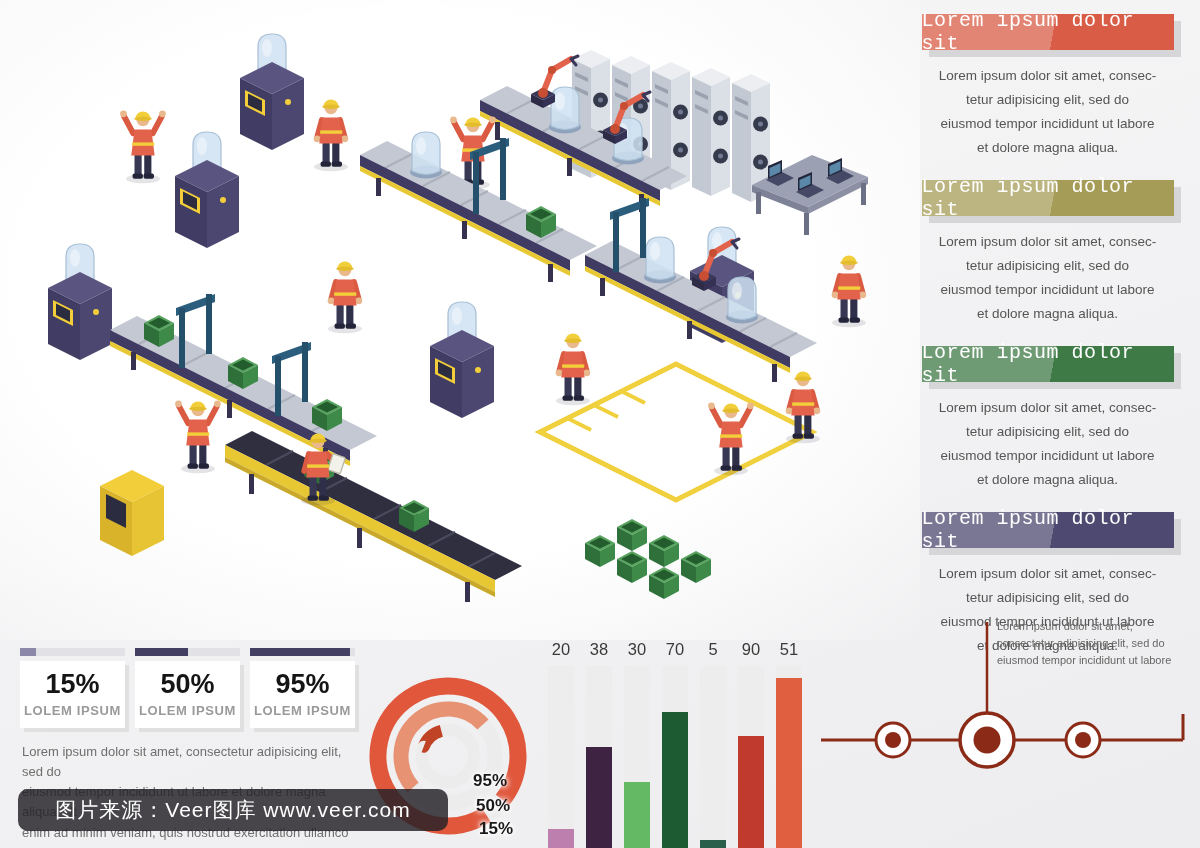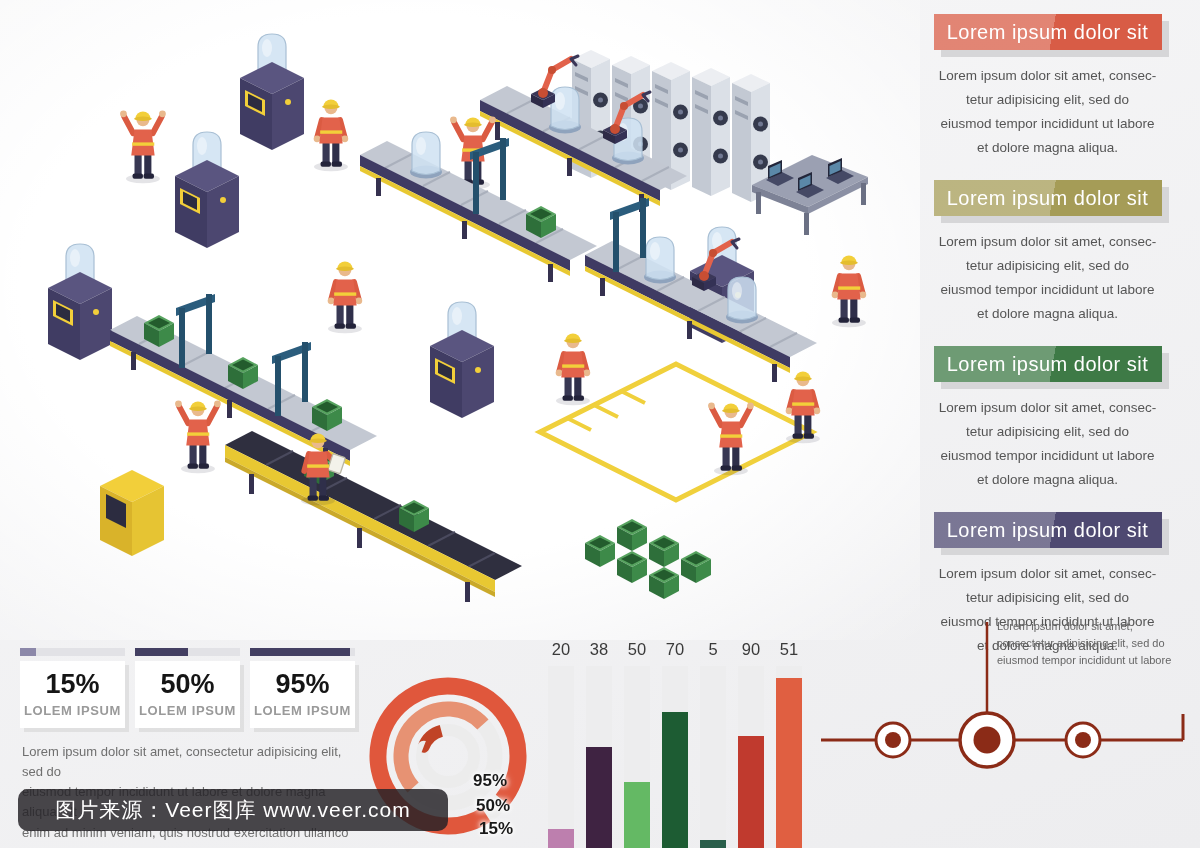--- a/index.html
+++ b/index.html
@@ -11,24 +11,25 @@
   .factory-bg{
     position:absolute;left:0;top:0;width:920px;height:640px;
     background:radial-gradient(ellipse at 45% 45%, #ffffff 55%, rgba(255,255,255,0) 100%);
   }
   .factory-svg{position:absolute;left:0;top:0;}
 
   
   .right-col{position:absolute;left:905px;top:14px;width:285px;}
   .section{margin-bottom:20px;}
   .section-header{
-    width:228px;height:36px;margin:0 auto 14px auto;
+    width:252px;height:36px;margin:0 auto 14px auto;
     display:flex;align-items:center;justify-content:center;
     color:#fff;font-size:20px;letter-spacing:0.5px;
     box-shadow:7px 7px 0 0 #d6d6d8;
+    font-family:Liberation Mono, monospace;
   }
   .section-body{
     text-align:center;font-size:13.5px;line-height:1.78;color:#555;
     white-space:pre-line;
   }
 
   
   .stats{position:absolute;left:20px;top:648px;display:flex;gap:10px;}
   .stat{width:105px;}
   .stat-bar{height:8px;background:#e2e2e6;position:relative;overflow:hidden;}
@@ -409,21 +410,21 @@
           <div class="bar-fill" style="height: 23px; background: rgb(189, 127, 174);"></div>
         </div>
       </div>
       <div class="bar-col">
         <div class="bar-num">38</div>
         <div class="bar-track" style="background: rgb(237, 237, 238);">
           <div class="bar-fill" style="height: 105px; background: rgb(63, 35, 66);"></div>
         </div>
       </div>
       <div class="bar-col">
-        <div class="bar-num">50</div>
+        <div class="bar-num">30</div>
         <div class="bar-track" style="background: rgb(237, 237, 238);">
           <div class="bar-fill" style="height: 70px; background: rgb(100, 185, 100);"></div>
         </div>
       </div>
       <div class="bar-col">
         <div class="bar-num">70</div>
         <div class="bar-track" style="background: rgb(237, 237, 238);">
           <div class="bar-fill" style="height: 140px; background: rgb(29, 92, 51);"></div>
         </div>
       </div>

